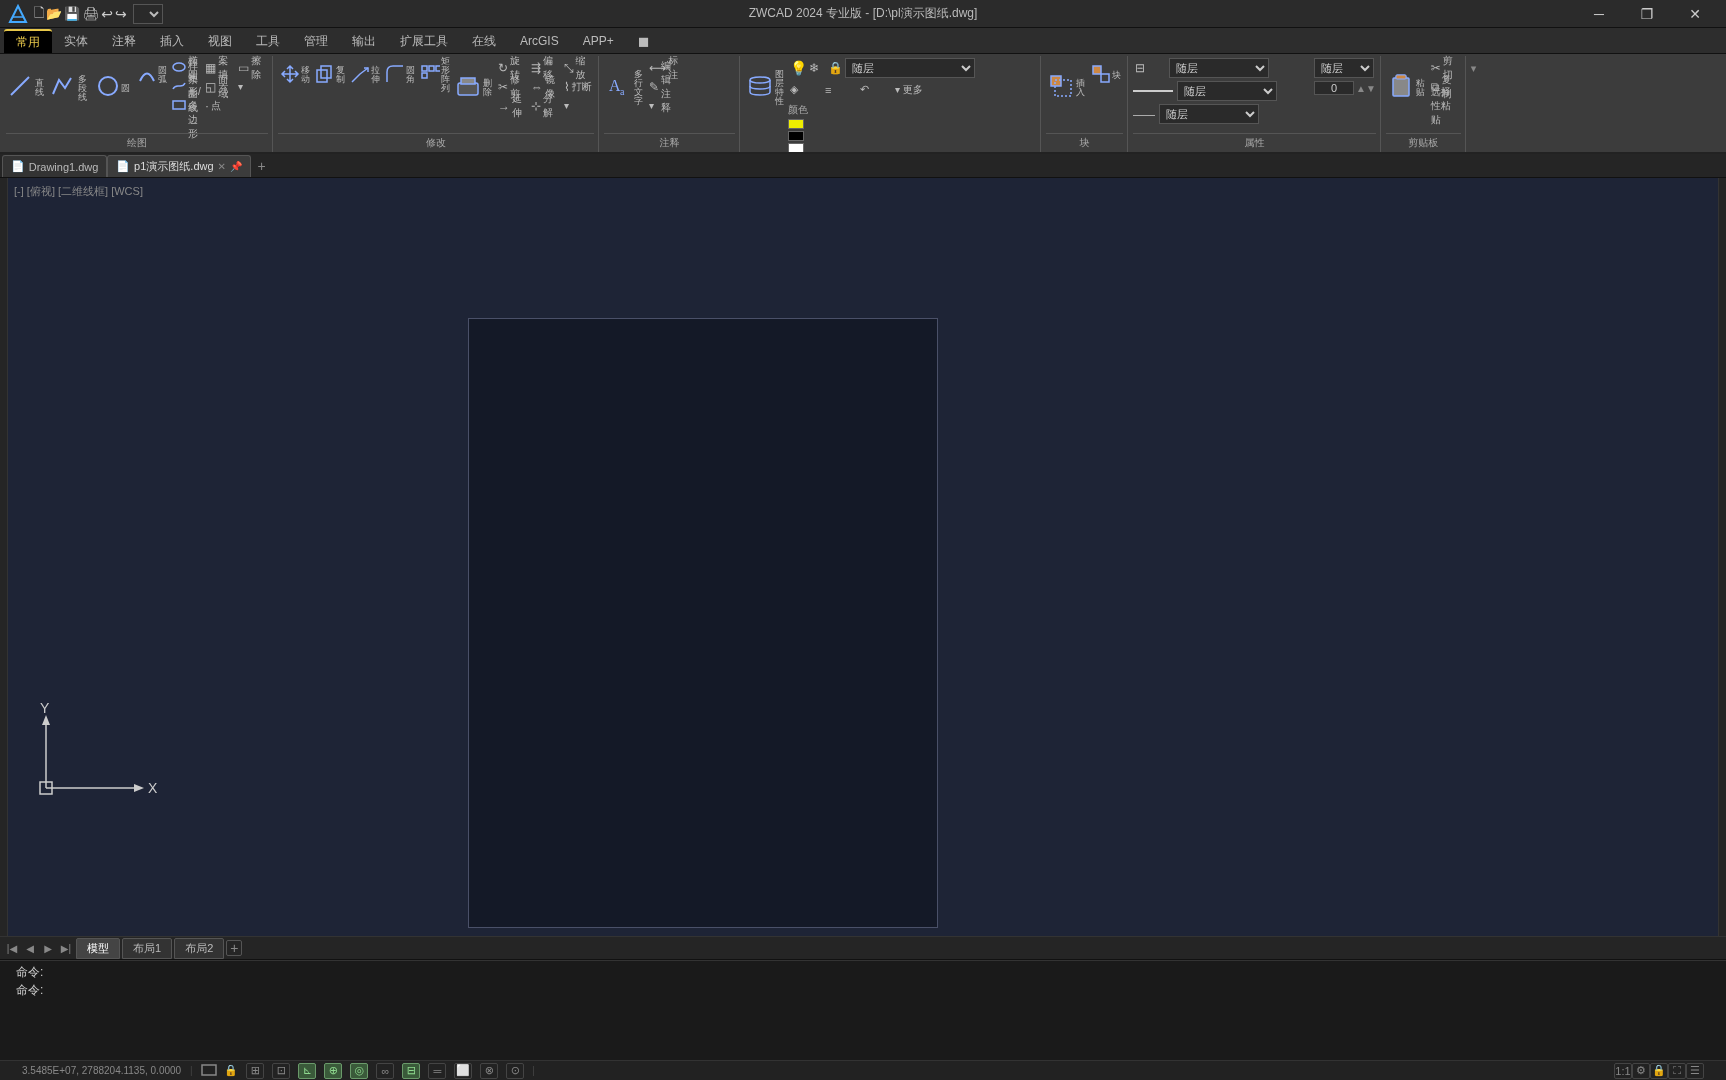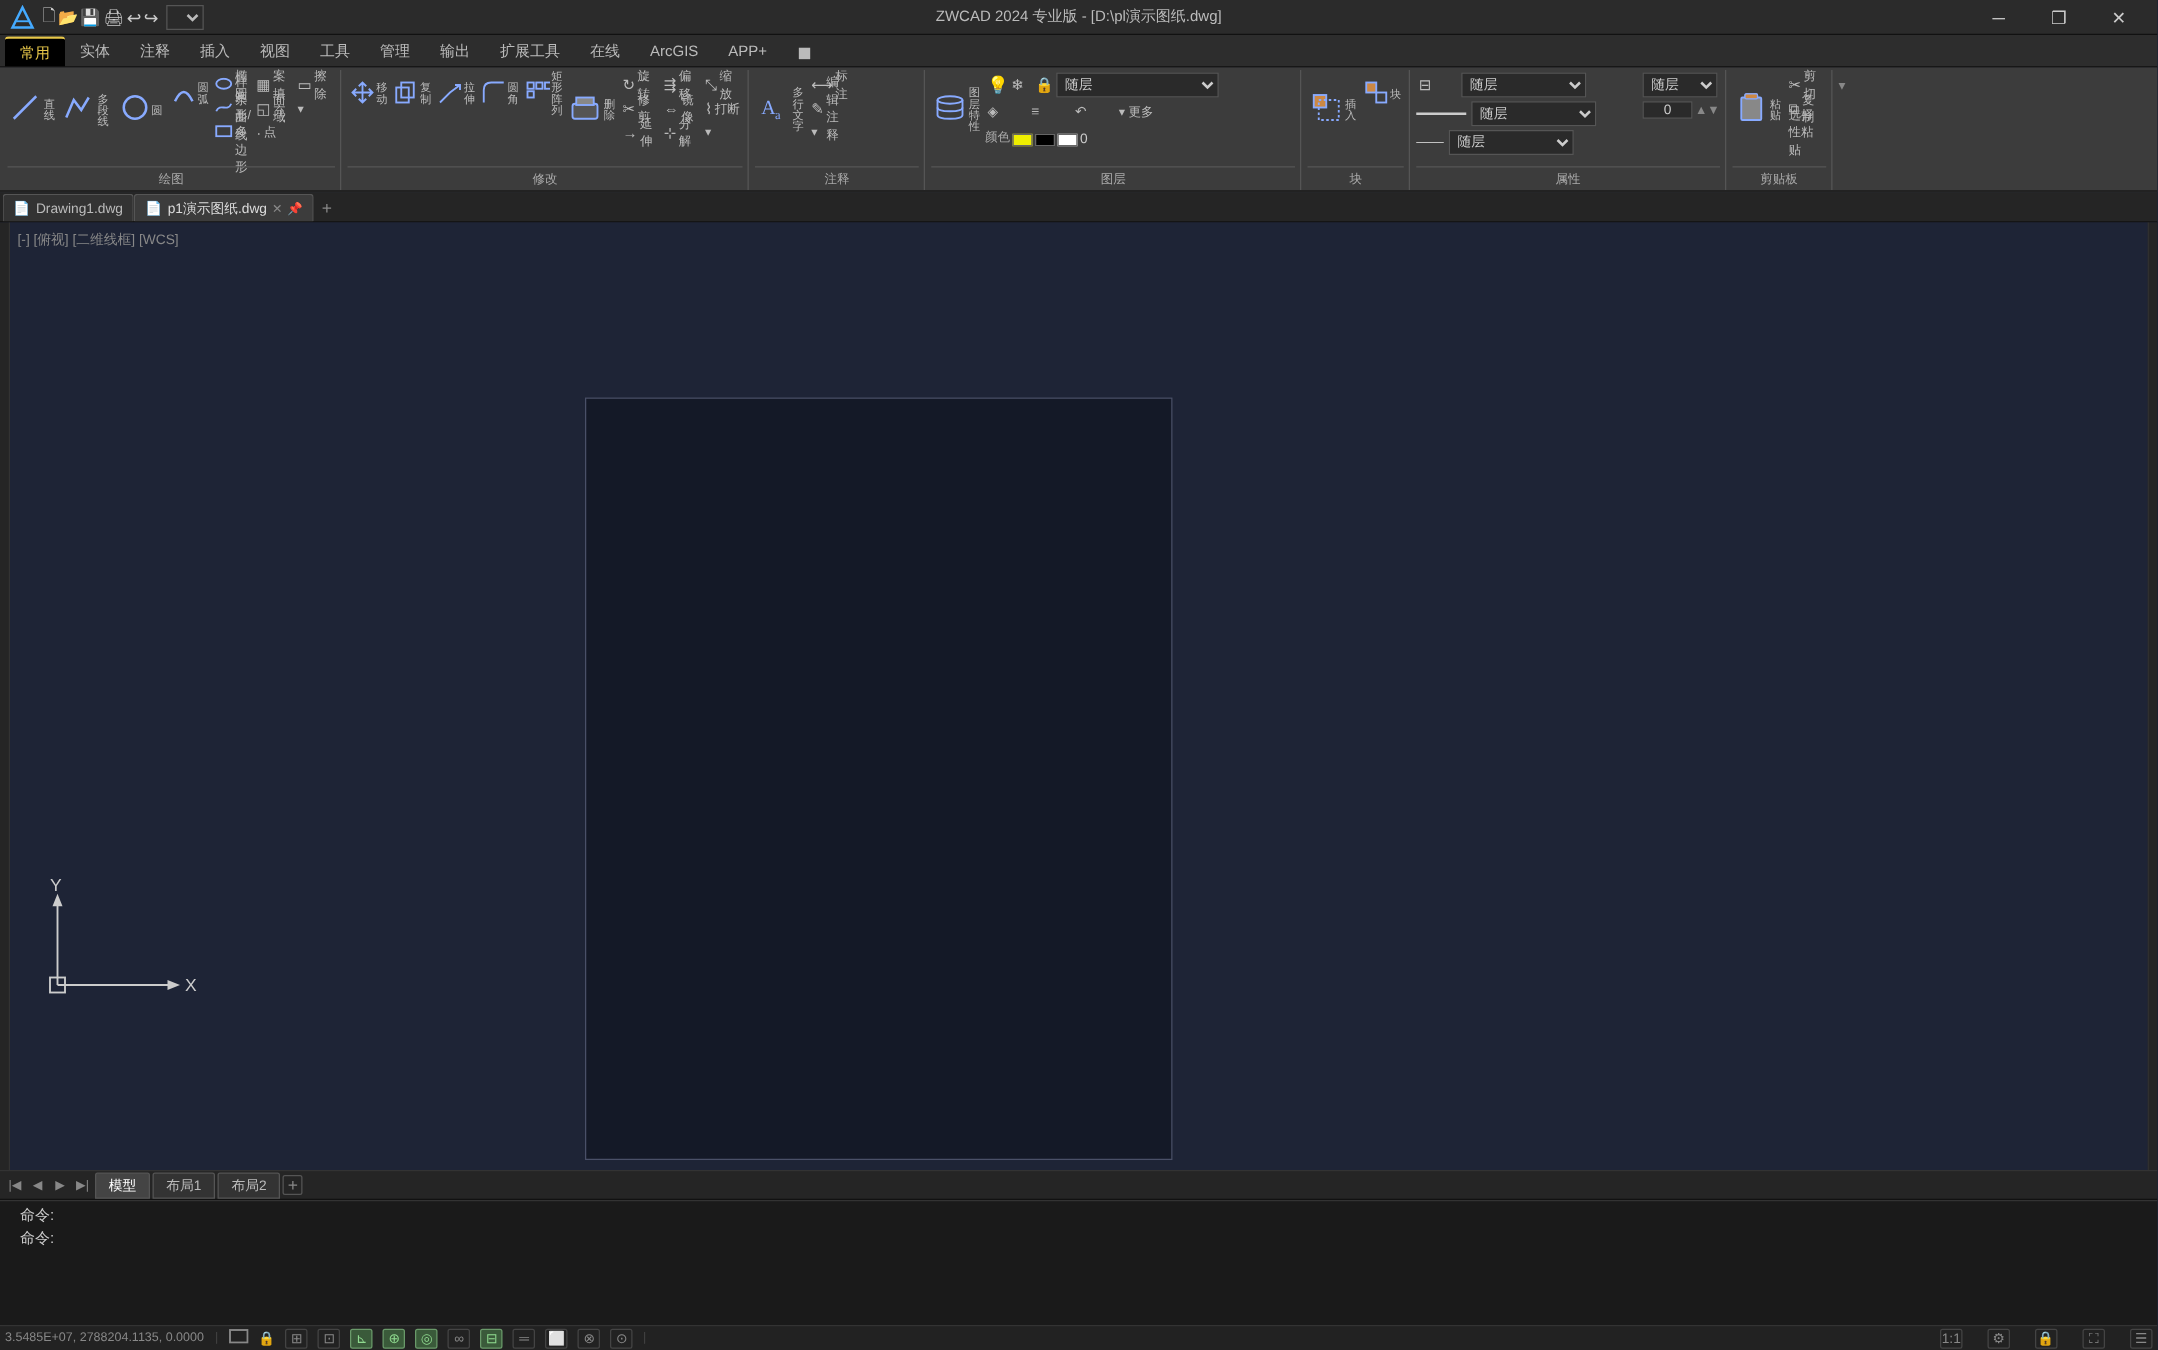--- a/index.html
+++ b/index.html
@@ -358,21 +358,21 @@
       font-family: inherit;
     }
 
     
     #status-bar {
       height: 20px;
       background: #222;
       border-top: 1px solid #333;
       display: flex;
       align-items: center;
-      padding: 0 4px;
+      padding: 0 22px;
       gap: 8px;
       font-size: 10px;
       color: #888;
     }
     .status-icon-btn {
       width: 18px;
       height: 16px;
       display: flex;
       align-items: center;
       justify-content: center;
@@ -724,21 +724,21 @@
             <option>随层</option>
           </select>
         </div>
         <div style="display:flex;align-items:center;gap:3px;">
           <div class="rb-small" style="font-size:11px;">◈</div>
           <div class="rb-small" style="font-size:11px;">≡</div>
           <div class="rb-small" style="font-size:11px;">↶</div>
           <div class="rb-small" style="font-size:10px;">▾ 更多</div>
         </div>
 
-        <div style="display:flex;align-items:flex-end;gap:2px;margin-top:2px;">
+        <div style="display:flex;align-items:flex-start;gap:2px;margin-top:2px;flex-direction:column;">
           <span style="font-size:10px;color:#aaa;">颜色</span>
           <span class="color-swatch" style="background:#ee0;"></span>
           <span class="color-swatch black"></span>
           <span class="color-swatch" style="background:#fff;"></span>
           <span style="font-size:11px;color:#ccc;">0</span>
         </div>
       </div>
     </div>
     <div class="ribbon-group-label">图层</div>
   </div>
@@ -924,20 +924,20 @@
   <div class="status-icon-btn active">⊕</div>
   <div class="status-icon-btn active">◎</div>
   <div class="status-icon-btn">∞</div>
   <div class="status-icon-btn active">⊟</div>
   <div class="status-icon-btn">═</div>
   <div class="status-icon-btn">⬜</div>
   <div class="status-icon-btn">⊗</div>
   <div class="status-icon-btn">⊙</div>
   <span class="status-sep">|</span>
 
-  <div style="margin-left:auto;display:flex;gap:20px;align-items:flex-end;">
+  <div style="margin-left:auto;display:flex;gap:0;align-items:flex-end;">
     <div class="status-icon-btn">1:1</div>
     <div class="status-icon-btn">⚙</div>
     <div class="status-icon-btn">🔒</div>
     <div class="status-icon-btn">⛶</div>
     <div class="status-icon-btn">☰</div>
   </div>
 </div>
 
 </body></html>

